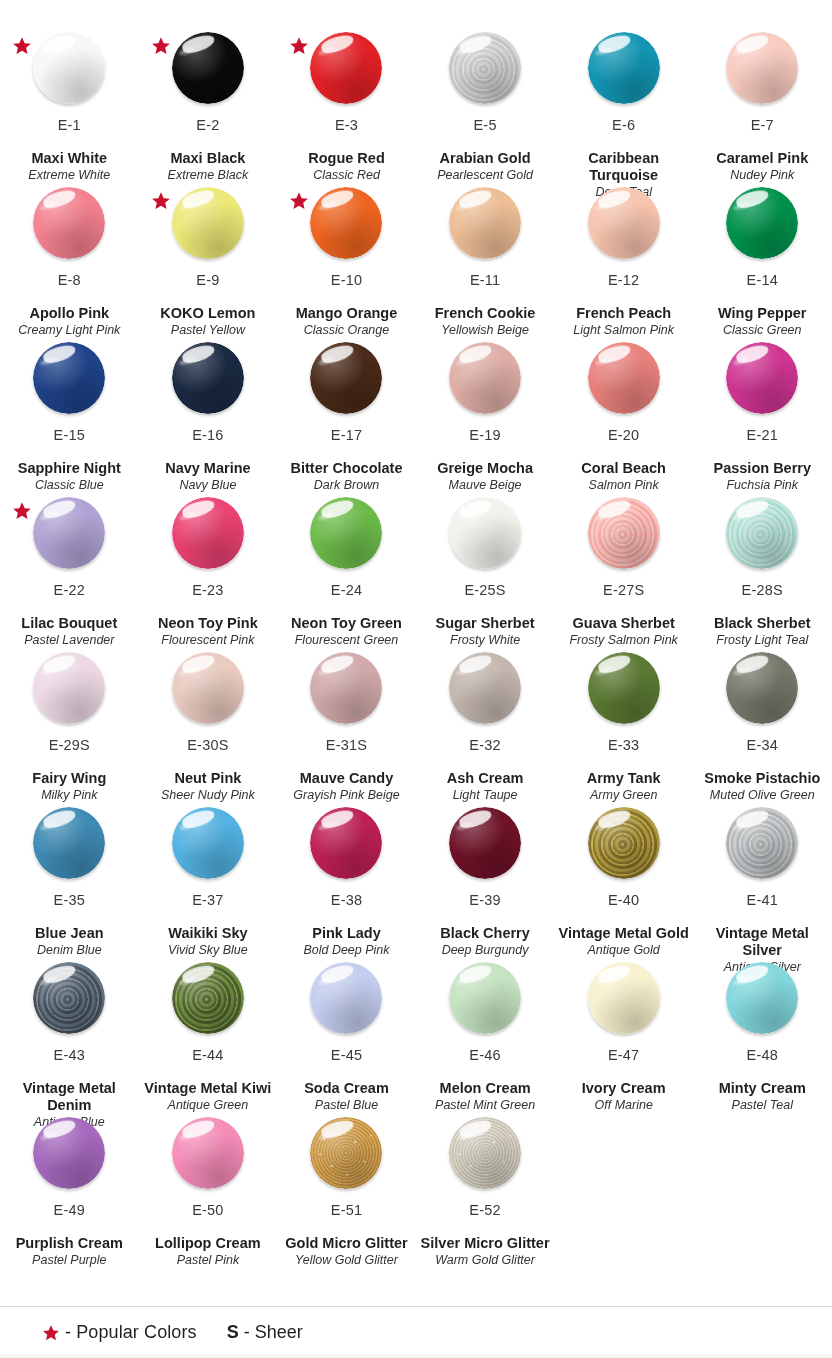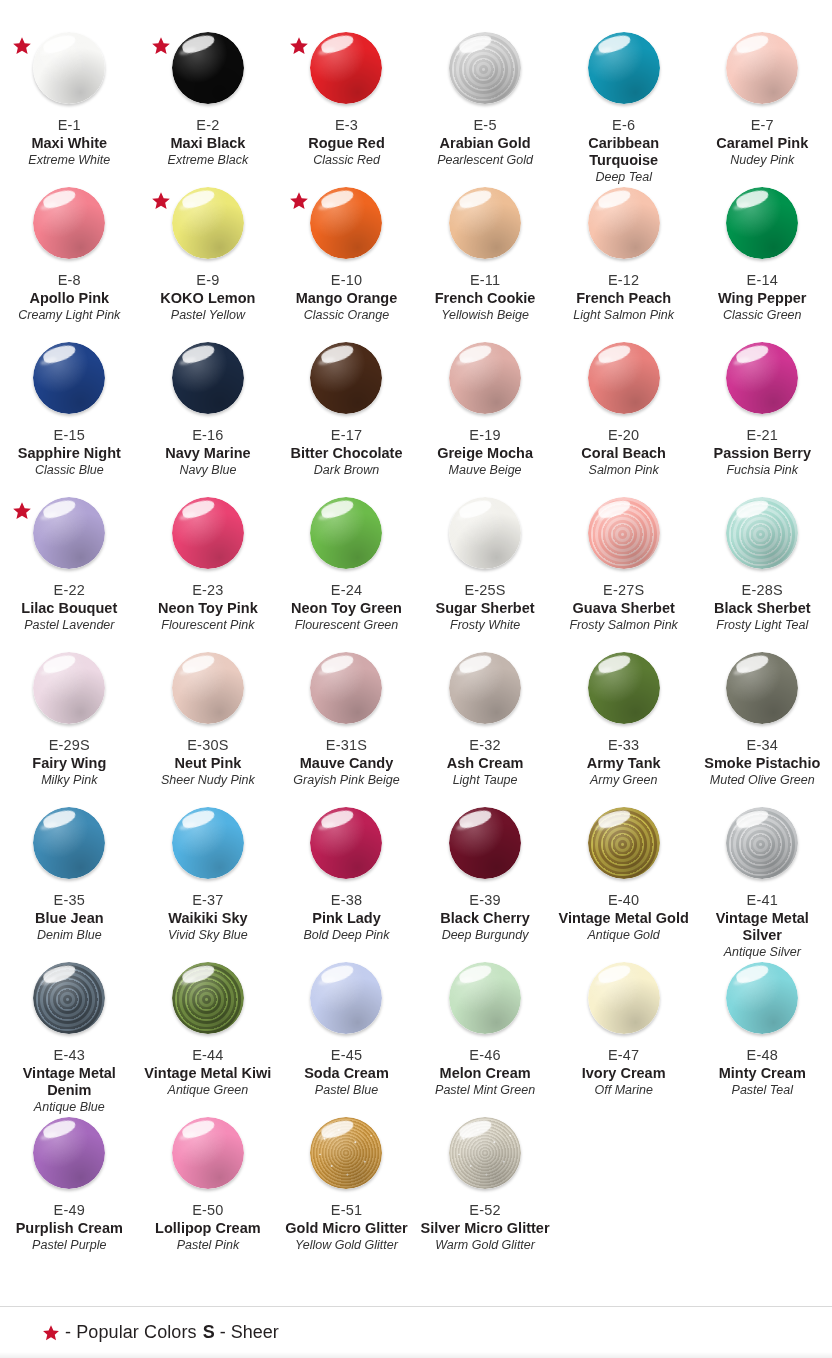--- a/index.html
+++ b/index.html
@@ -132,21 +132,21 @@
     color: #3a3a3a;
     letter-spacing: 0.2px;
     line-height: 1.18;
     margin-top: 1px;
   }
   .name {
     font-size: 14.5px;
     font-weight: bold;
     color: #231f20;
     line-height: 1.18;
-    margin-top: 1px;
+    margin-top: 16px;
     padding: 0 4px;
   }
   .desc {
     font-size: 12.5px;
     font-style: italic;
     color: #333333;
     line-height: 1.2;
     margin-top: 1px;
     padding: 0 2px;
   }
@@ -165,21 +165,21 @@
   }
   .footer .legend-star { width: 18px; height: 18px; margin-right: 5px; }
   .legend-text {
     font-size: 18px;
     color: #231f20;
     letter-spacing: 0.1px;
   }
   .legend-sheer {
     font-size: 18px;
     color: #231f20;
-    margin-left: 6px;
+    margin-left: 30px;
     text-align: center;
   }
   .legend-sheer b { font-weight: bold; }
   .edge-shadow {
     position: absolute;
     left: 0; right: 0; bottom: 0;
     height: 6px;
     background: linear-gradient(to bottom, rgba(0,0,0,0.0), rgba(0,0,0,0.06));
     pointer-events: none;
   }

